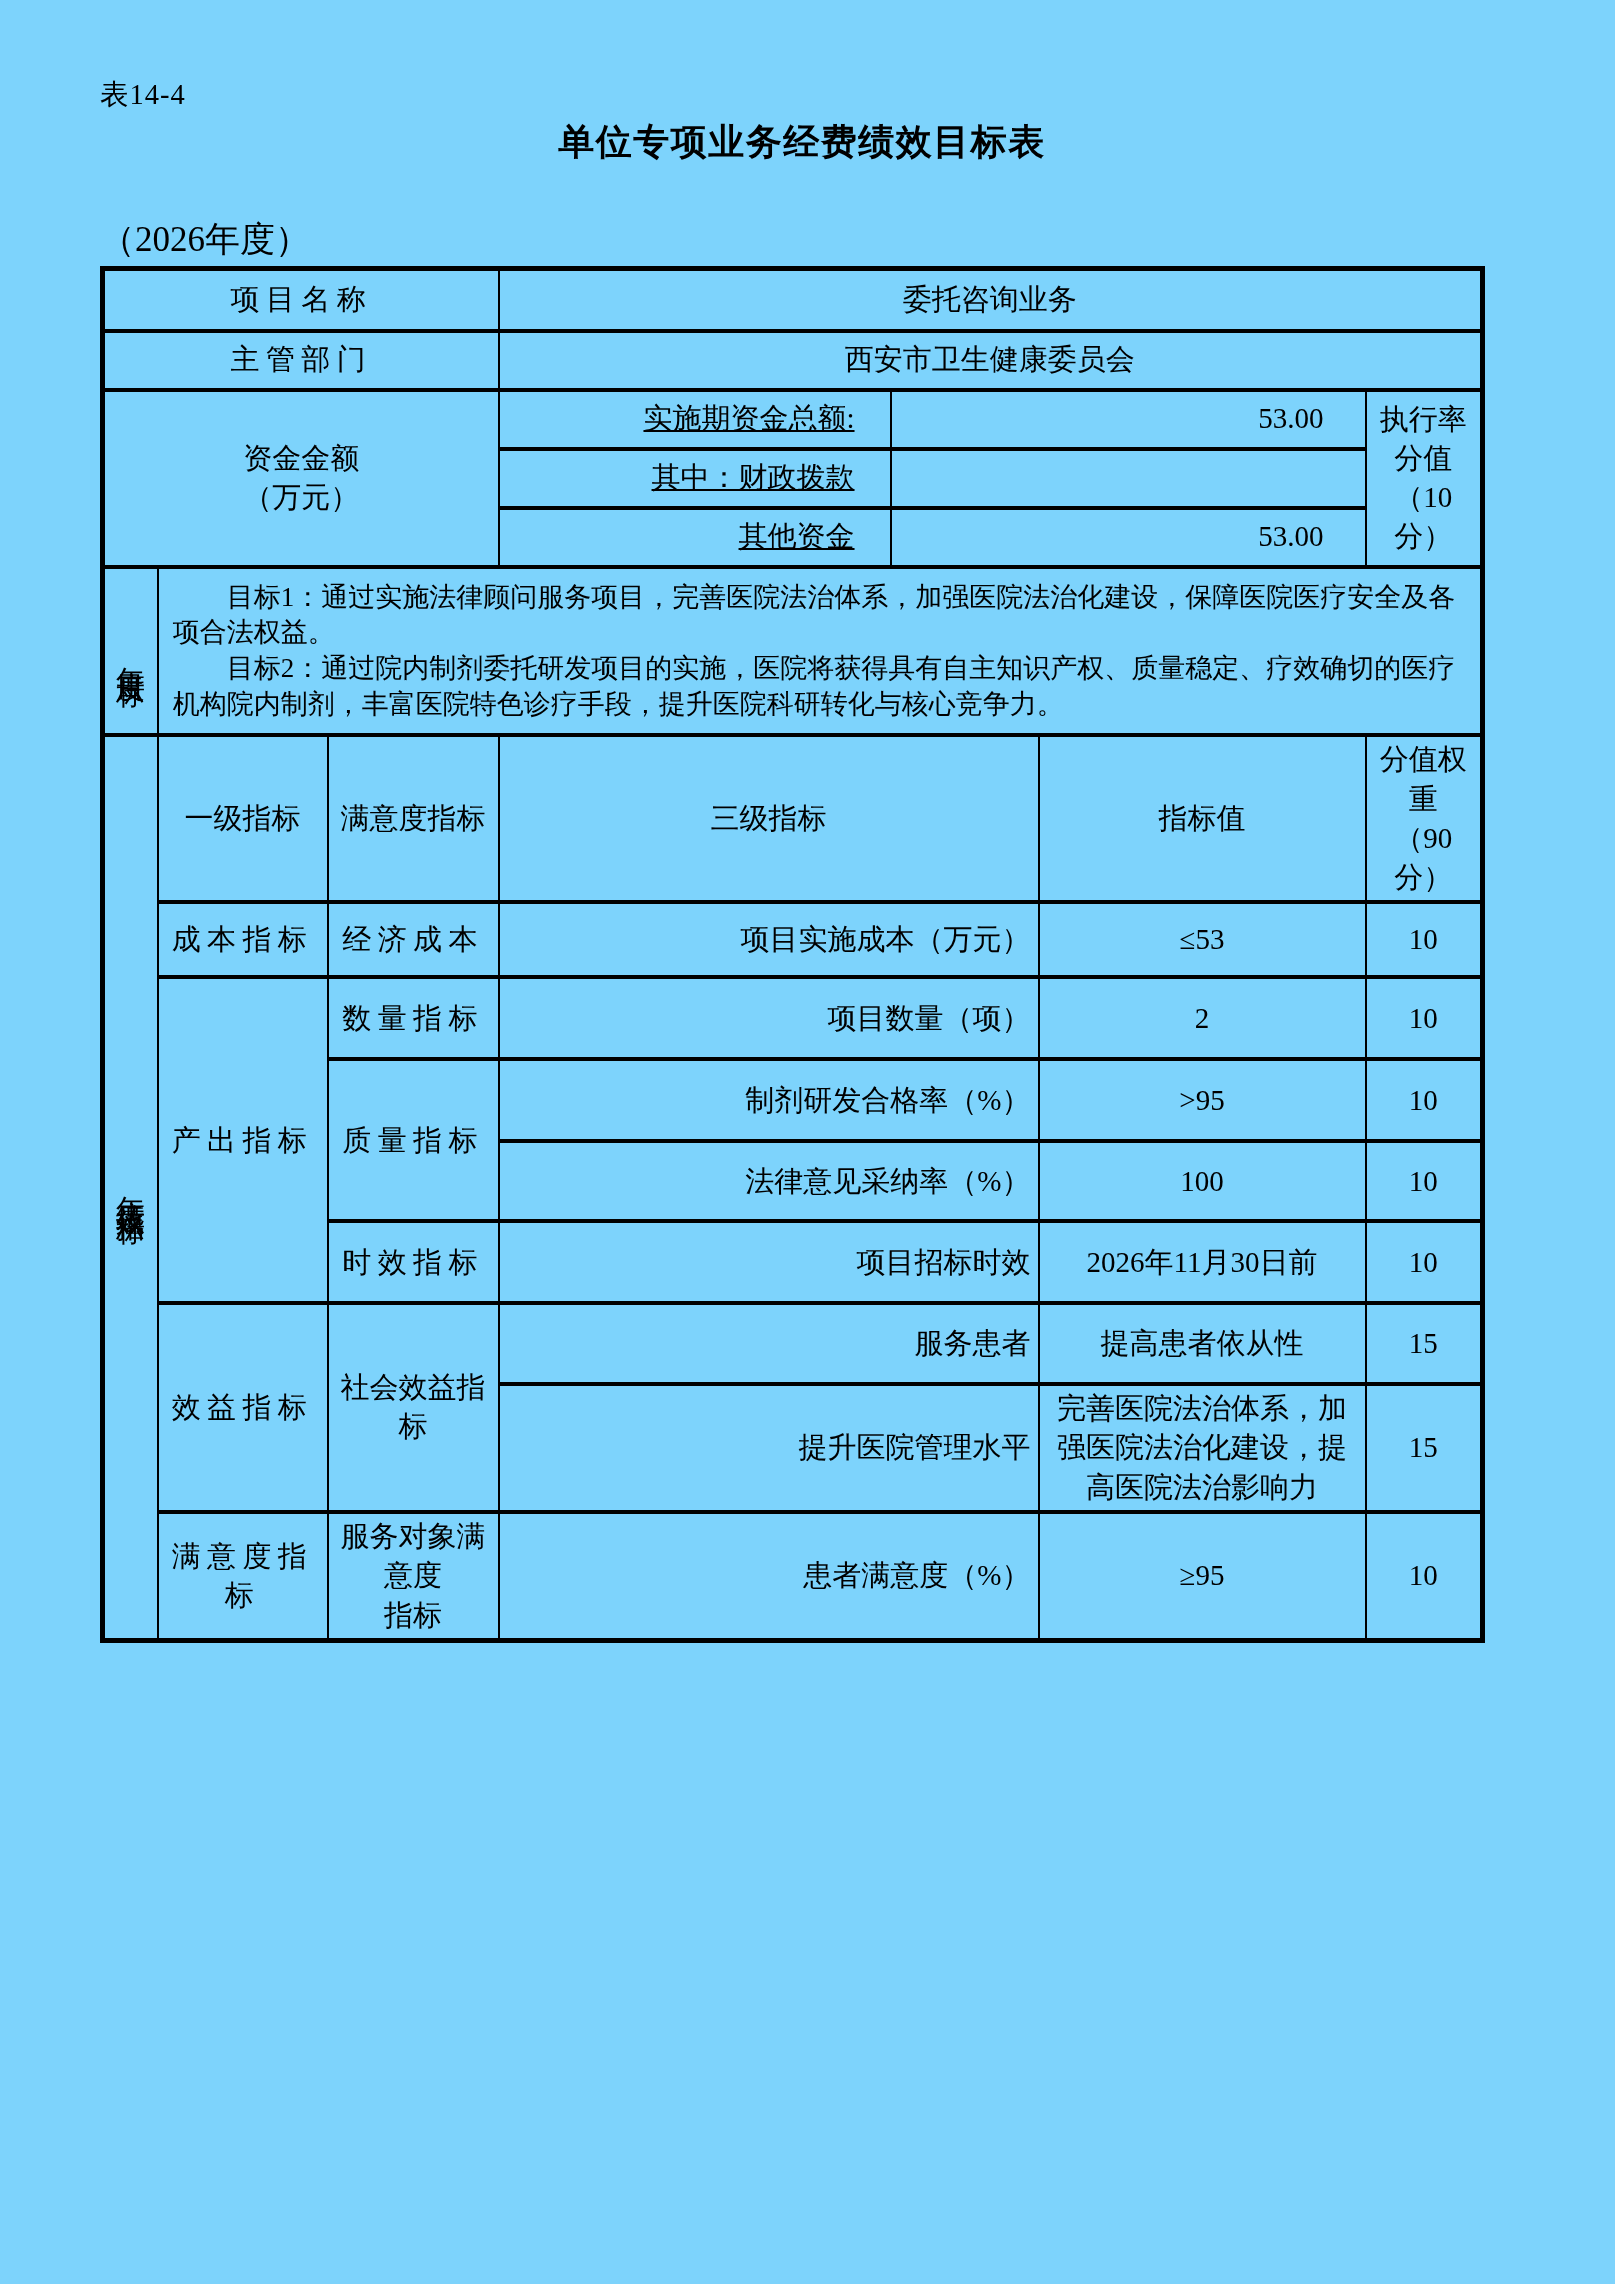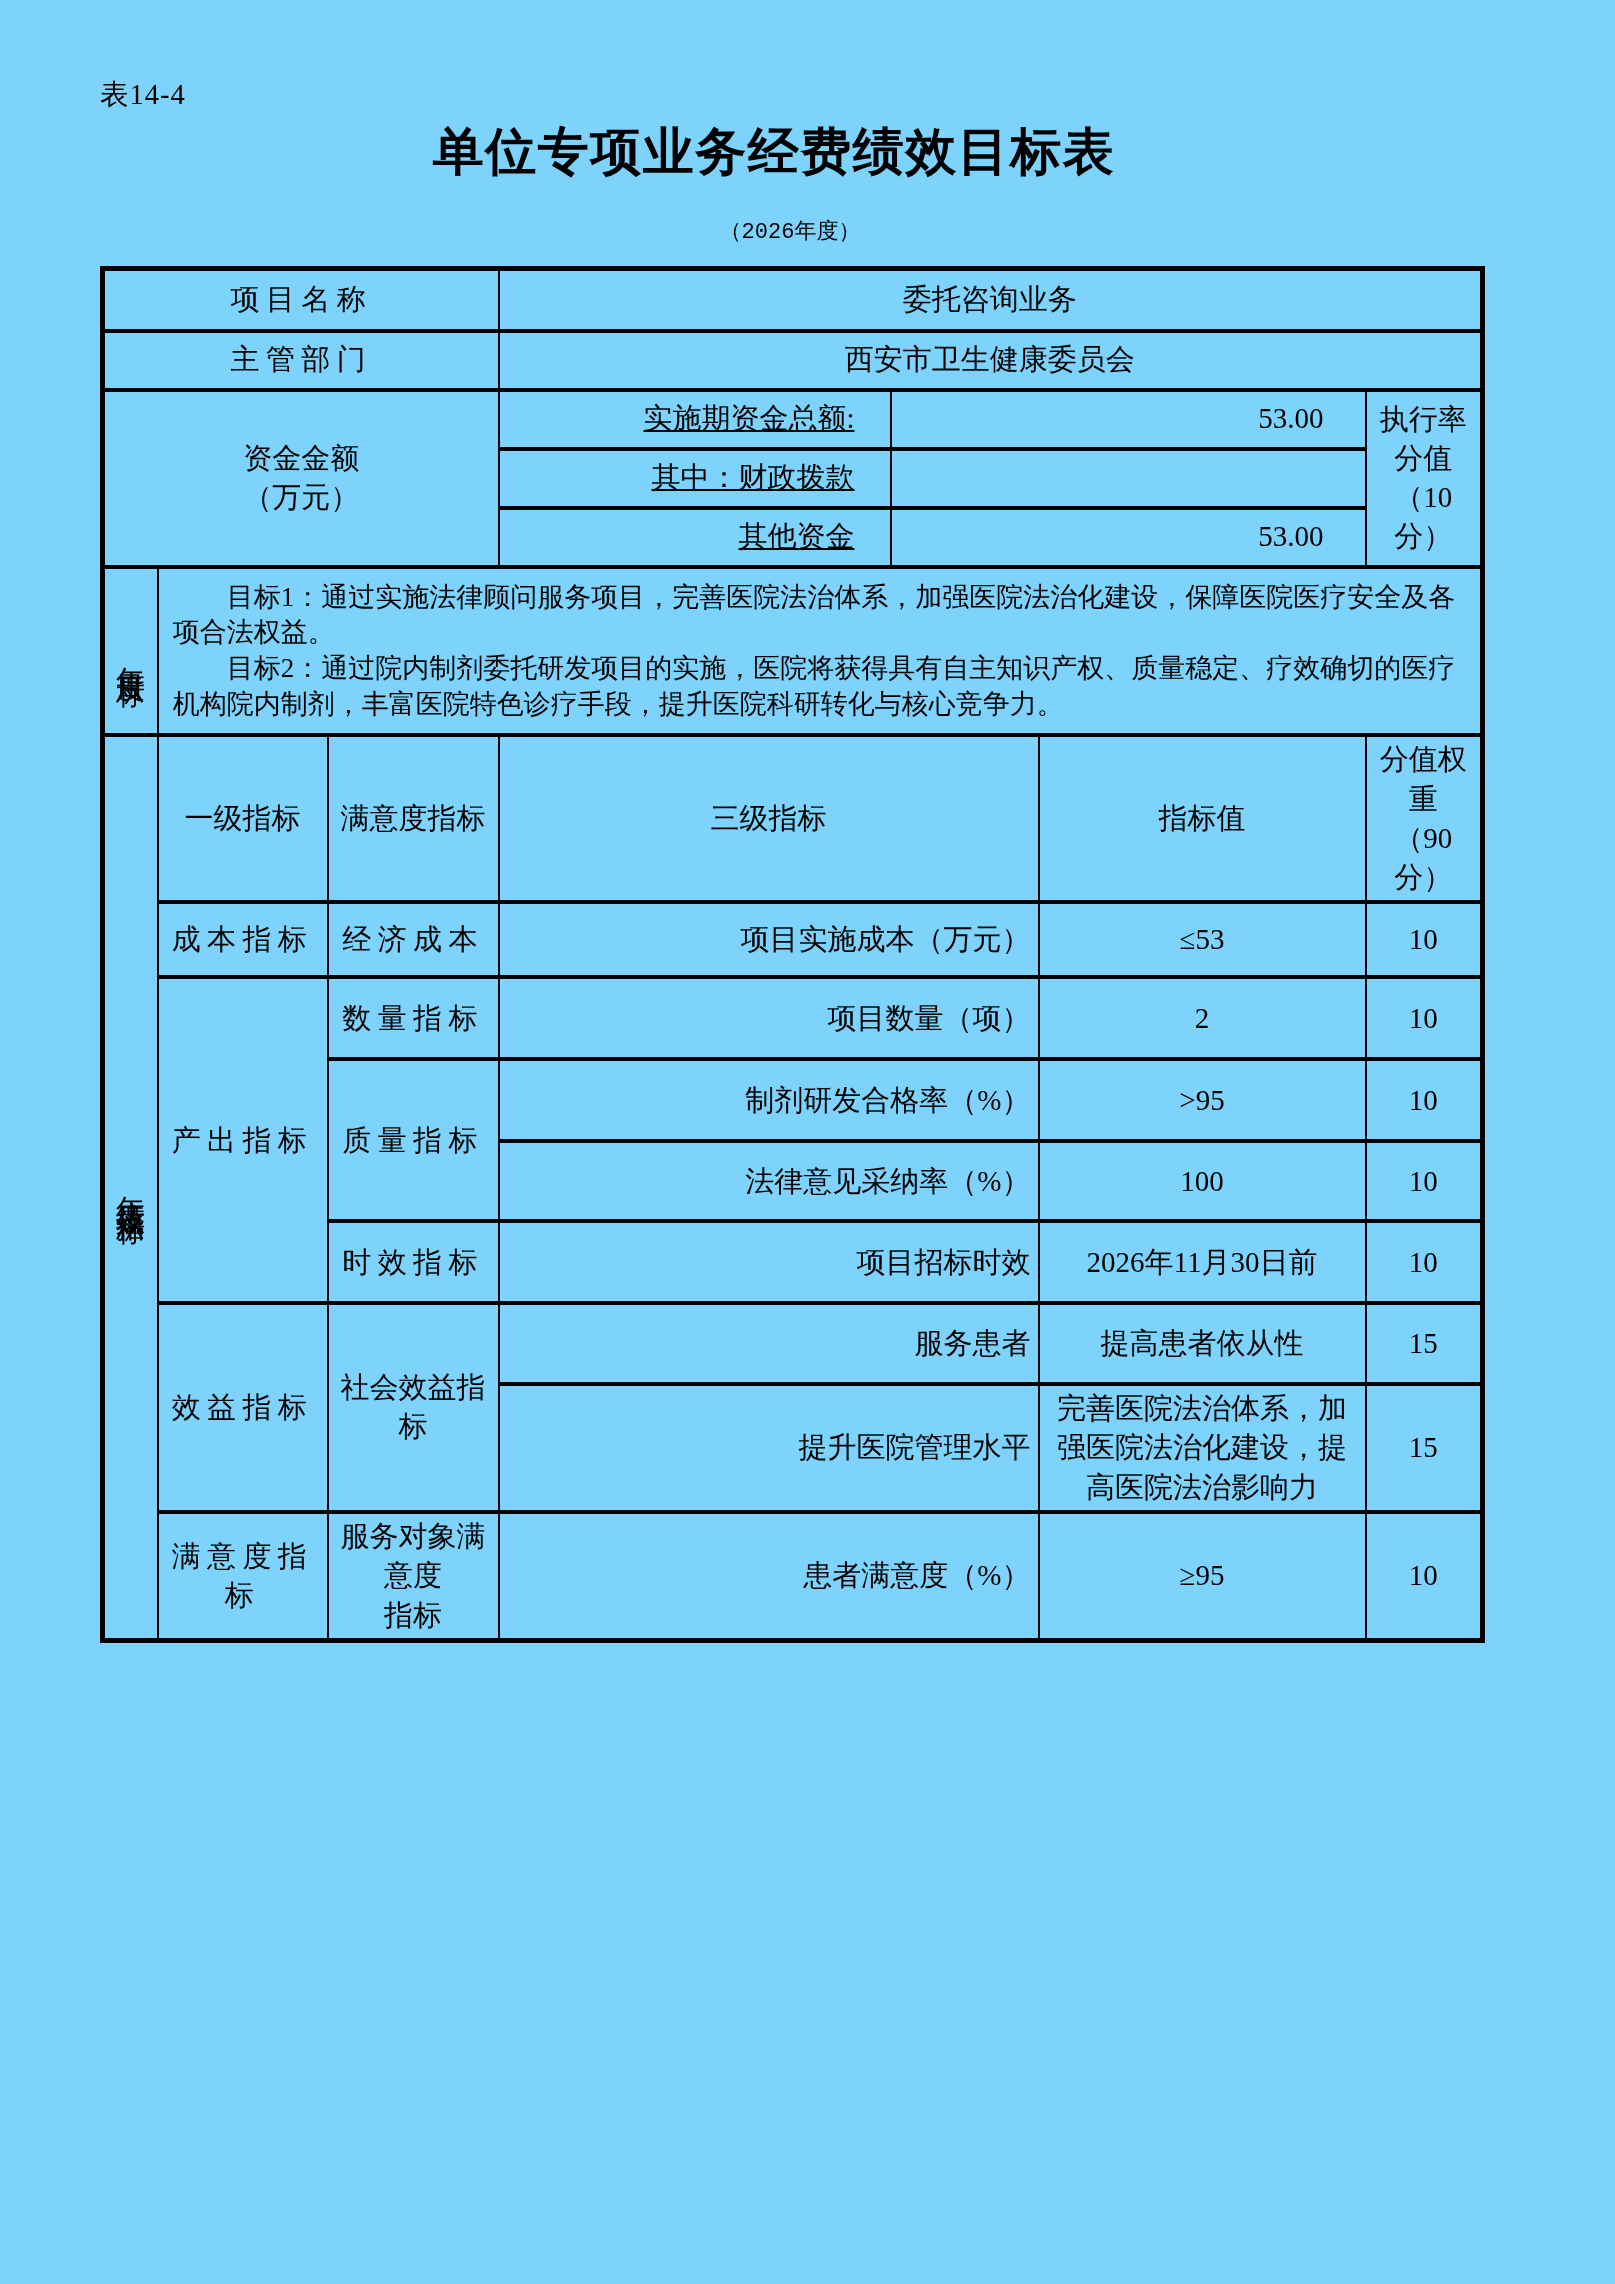--- a/index.html
+++ b/index.html
@@ -17,37 +17,36 @@
   }
   .form-code {
     position: absolute;
     left: 100px;
     top: 76px;
     font-size: 28.5px;
     letter-spacing: 1px;
   }
   .page-title {
     position: absolute;
-    left: 84px;
+    left: 112px;
     top: 118px;
     width: 1380px;
     text-align: center;
-    font-size: 51px;
+    font-size: 36px;
     font-weight: bold;
     font-family: Liberation Mono, monospace;
     letter-spacing: 1.5px;
   }
   .page-subtitle {
     position: absolute;
     left: 100px;
     top: 216px;
     width: 1380px;
-    text-align: center;
-    font-size: 22px;
-    font-family: Liberation Mono, monospace;
+    text-align: left;
+    font-size: 35px;
   }
   table.main {
     position: absolute;
     left: 100px;
     top: 266px;
     width: 1380px;
     border-collapse: collapse;
     table-layout: fixed;
     border: 5.1px solid #000;
   }

